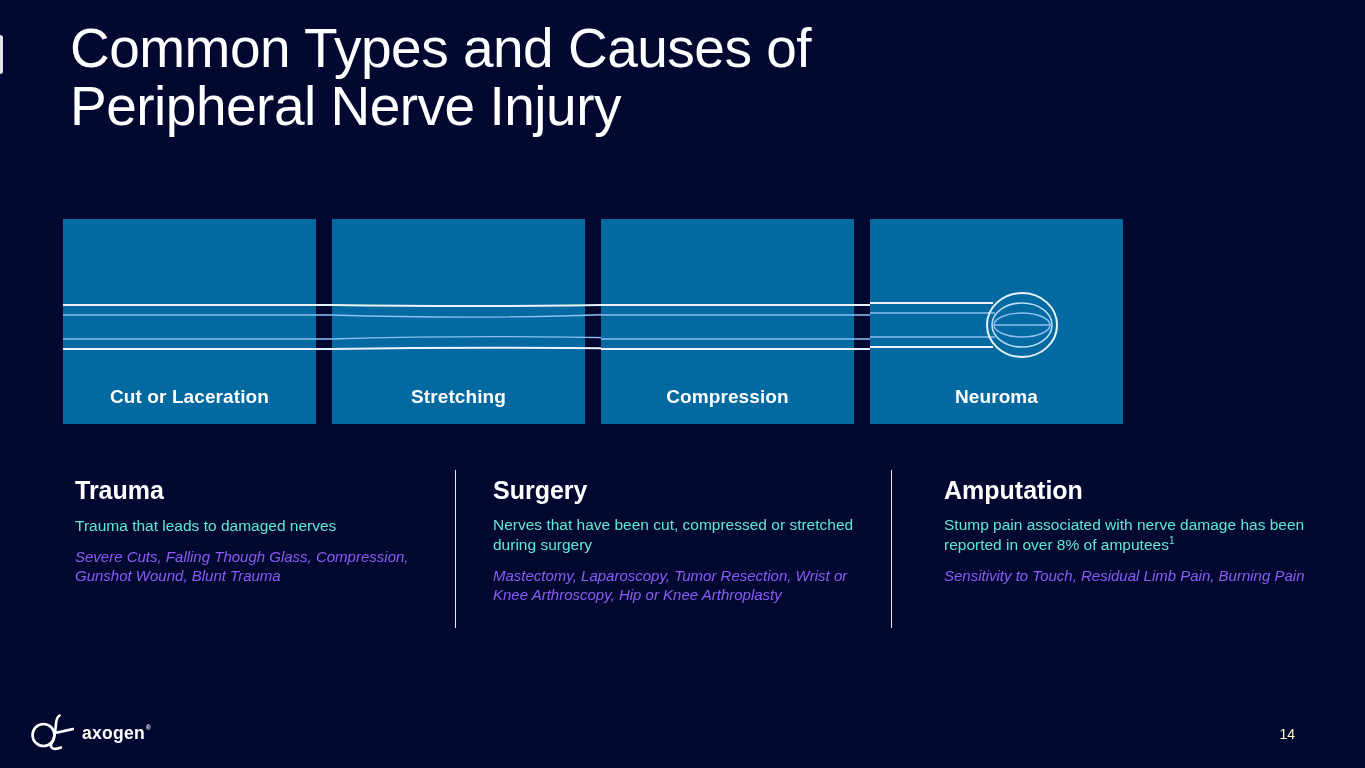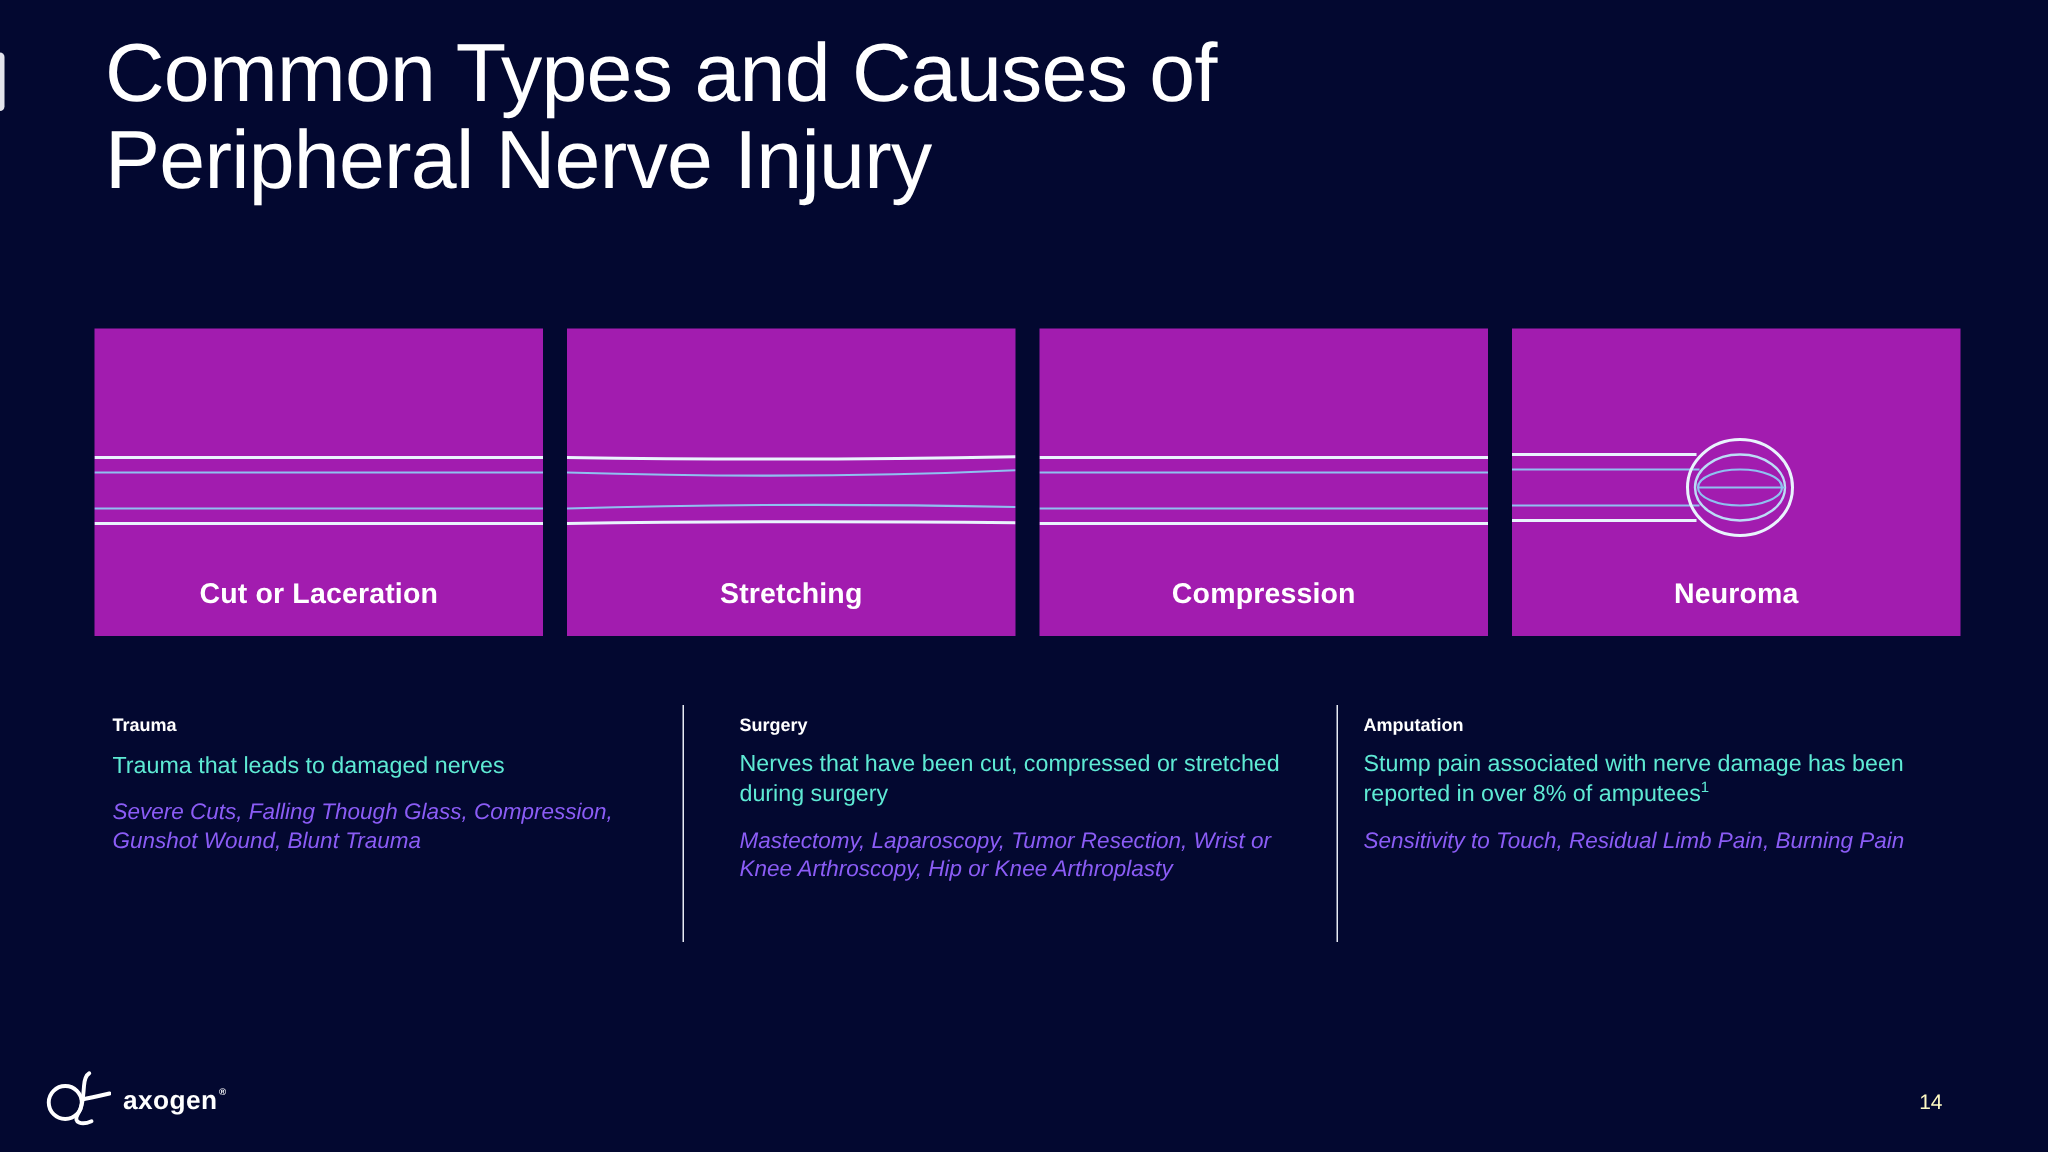--- a/index.html
+++ b/index.html
@@ -29,48 +29,48 @@
     line-height: 1.05;
     letter-spacing: -0.5px;
     white-space: pre-line;
   }
   .cards {
     position: absolute; left: 63px; top: 219px;
     display: flex; gap: 16px;
   }
   .card {
     position: relative;
-    width: 299px; height: 205px;
-    background: #a21caf;
+    width: 253px; height: 205px;
+    background: #0369a1;
   }
   .card svg { position: absolute; left: 0; top: 0; display: block; }
   .card-label {
     position: absolute; left: 0; right: 0; bottom: 16px;
     text-align: center;
     color: #ffffff;
     font-size: 19px;
     font-weight: 700;
     letter-spacing: 0.1px;
   }
   .causes {
     position: absolute; left: 75px; top: 470px;
     display: flex;
     min-height: 158px;
   }
   .cause-col { padding-top: 6px; }
   .cause-col.c1 { width: 356px; margin-right: 24px; }
   .cause-col.c2 { width: 361px; margin-left: 37px; margin-right: 37px; }
-  .cause-col.c3 { width: 372px; margin-left: 17px; }
+  .cause-col.c3 { width: 372px; margin-left: 52px; }
   .v-divider {
     width: 1px; height: 158px;
     background: #e7eaf3;
   }
   .cause-heading {
     color: #ffffff;
-    font-size: 12px;
+    font-size: 25px;
     font-weight: 700;
     margin-bottom: 11px;
   }
   .cause-body {
     color: #5eead4;
     font-size: 15.5px;
     line-height: 1.22;
     margin-bottom: 12px;
   }
   .cause-body > span { white-space: pre-line; }

